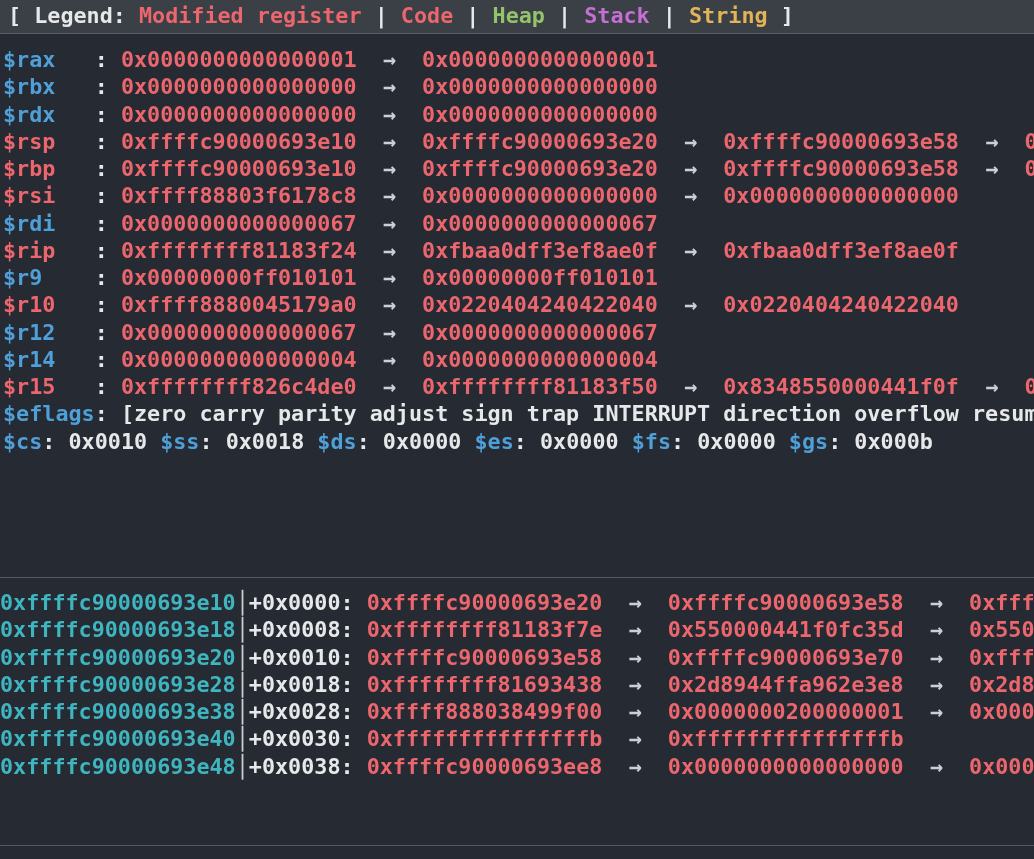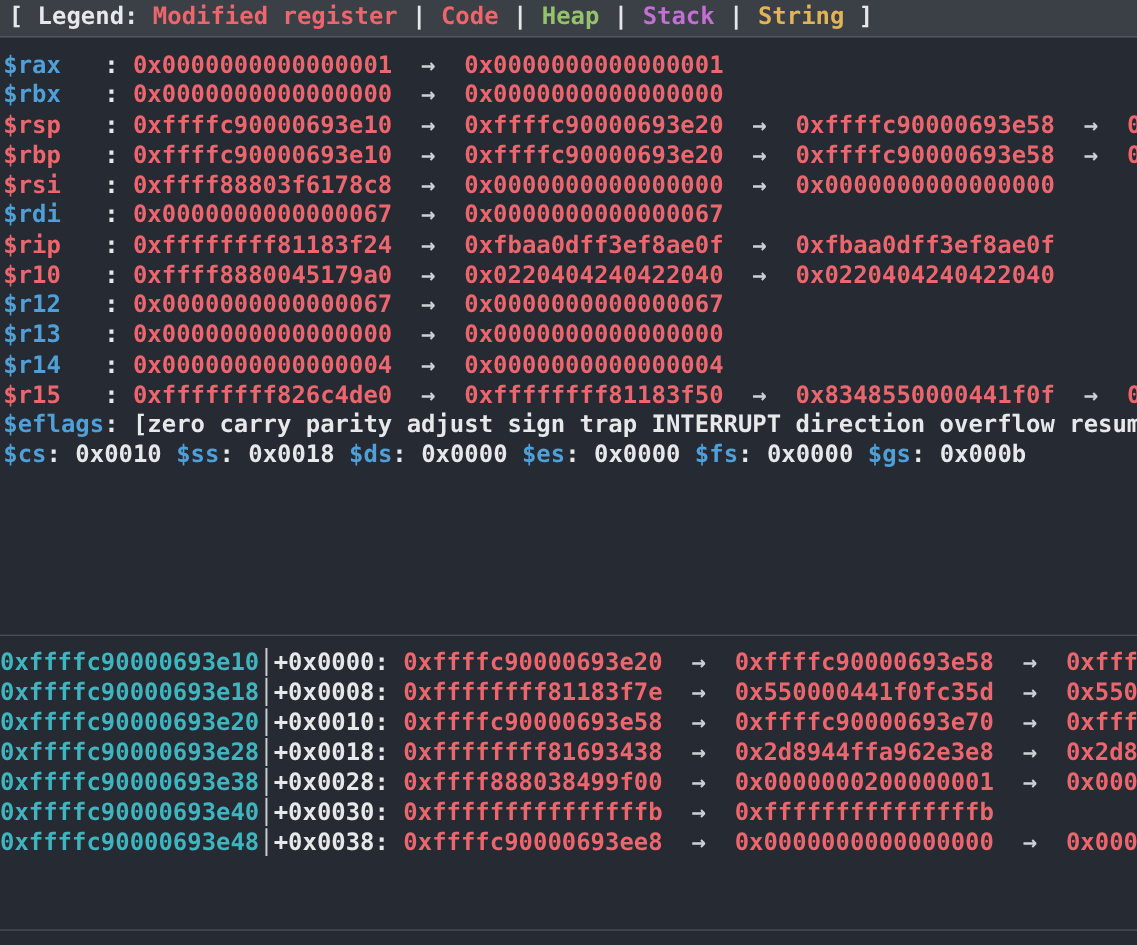--- a/index.html
+++ b/index.html
@@ -82,28 +82,29 @@
 <body>
 
 <div class="screen">
   <div class="legend-bar">
     <div class="legend-line"><span class="fg-text">[ Legend: </span><span class="fg-red">Modified register</span><span class="fg-text"> | </span><span class="fg-red">Code</span><span class="fg-text"> | </span><span class="fg-green">Heap</span><span class="fg-text"> | </span><span class="fg-purple">Stack</span><span class="fg-text"> | </span><span class="fg-gold">String</span><span class="fg-text"> ]</span></div>
   </div>
 
   <div class="section registers-section">
       <div class="line"><span class="fg-blue">$rax   </span><span class="fg-text">: </span><span class="fg-red">0x0000000000000001</span><span class="fg-arrow">  →  </span><span class="fg-red">0x0000000000000001</span></div>
       <div class="line"><span class="fg-blue">$rbx   </span><span class="fg-text">: </span><span class="fg-red">0x0000000000000000</span><span class="fg-arrow">  →  </span><span class="fg-red">0x0000000000000000</span></div>
+      <div class="line"><span class="fg-blue">$rdx   </span><span class="fg-text">: </span><span class="fg-red">0x0000000000000000</span><span class="fg-arrow">  →  </span><span class="fg-red">0x0000000000000000</span></div>
       <div class="line"><span class="fg-red">$rsp   </span><span class="fg-text">: </span><span class="fg-red">0xffffc90000693e10</span><span class="fg-arrow">  →  </span><span class="fg-red">0xffffc90000693e20</span><span class="fg-arrow">  →  </span><span class="fg-red">0xffffc90000693e58</span><span class="fg-arrow">  →  </span><span class="fg-red">0x</span></div>
       <div class="line"><span class="fg-red">$rbp   </span><span class="fg-text">: </span><span class="fg-red">0xffffc90000693e10</span><span class="fg-arrow">  →  </span><span class="fg-red">0xffffc90000693e20</span><span class="fg-arrow">  →  </span><span class="fg-red">0xffffc90000693e58</span><span class="fg-arrow">  →  </span><span class="fg-red">0x</span></div>
       <div class="line"><span class="fg-red">$rsi   </span><span class="fg-text">: </span><span class="fg-red">0xffff88803f6178c8</span><span class="fg-arrow">  →  </span><span class="fg-red">0x0000000000000000</span><span class="fg-arrow">  →  </span><span class="fg-red">0x0000000000000000</span></div>
       <div class="line"><span class="fg-blue">$rdi   </span><span class="fg-text">: </span><span class="fg-red">0x0000000000000067</span><span class="fg-arrow">  →  </span><span class="fg-red">0x0000000000000067</span></div>
       <div class="line"><span class="fg-red">$rip   </span><span class="fg-text">: </span><span class="fg-red">0xffffffff81183f24</span><span class="fg-arrow">  →  </span><span class="fg-red">0xfbaa0dff3ef8ae0f</span><span class="fg-arrow">  →  </span><span class="fg-red">0xfbaa0dff3ef8ae0f</span></div>
+      <div class="line"><span class="fg-blue">$r9    </span><span class="fg-text">: </span><span class="fg-red">0x00000000ff010101</span><span class="fg-arrow">  →  </span><span class="fg-red">0x00000000ff010101</span></div>
       <div class="line"><span class="fg-red">$r10   </span><span class="fg-text">: </span><span class="fg-red">0xffff8880045179a0</span><span class="fg-arrow">  →  </span><span class="fg-red">0x0220404240422040</span><span class="fg-arrow">  →  </span><span class="fg-red">0x0220404240422040</span></div>
       <div class="line"><span class="fg-blue">$r12   </span><span class="fg-text">: </span><span class="fg-red">0x0000000000000067</span><span class="fg-arrow">  →  </span><span class="fg-red">0x0000000000000067</span></div>
-      <div class="line"><span class="fg-blue">$r13   </span><span class="fg-text">: </span><span class="fg-red">0x0000000000000000</span><span class="fg-arrow">  →  </span><span class="fg-red">0x0000000000000000</span></div>
       <div class="line"><span class="fg-blue">$r14   </span><span class="fg-text">: </span><span class="fg-red">0x0000000000000004</span><span class="fg-arrow">  →  </span><span class="fg-red">0x0000000000000004</span></div>
       <div class="line"><span class="fg-red">$r15   </span><span class="fg-text">: </span><span class="fg-red">0xffffffff826c4de0</span><span class="fg-arrow">  →  </span><span class="fg-red">0xffffffff81183f50</span><span class="fg-arrow">  →  </span><span class="fg-red">0x8348550000441f0f</span><span class="fg-arrow">  →  </span><span class="fg-red">0x</span></div>
       <div class="line"><span class="fg-blue">$eflags</span><span class="fg-text">: </span><span class="fg-text">[zero carry parity adjust sign trap INTERRUPT direction overflow resume</span></div>
       <div class="line"><span class="fg-blue">$cs</span><span class="fg-text">: </span><span class="fg-text">0x0010</span><span class="fg-blue"> $ss</span><span class="fg-text">: </span><span class="fg-text">0x0018</span><span class="fg-blue"> $ds</span><span class="fg-text">: </span><span class="fg-text">0x0000</span><span class="fg-blue"> $es</span><span class="fg-text">: </span><span class="fg-text">0x0000</span><span class="fg-blue"> $fs</span><span class="fg-text">: </span><span class="fg-text">0x0000</span><span class="fg-blue"> $gs</span><span class="fg-text">: </span><span class="fg-text">0x000b</span></div>
     </div>
 
   <div class="hsep hsep-registers-stack"></div>
 
   <div class="section stack-section">
       <div class="line"><span class="fg-cyan">0xffffc90000693e10</span><span class="fg-arrow">│</span><span class="fg-text">+0x0000: </span><span class="fg-red">0xffffc90000693e20</span><span class="fg-arrow">  →  </span><span class="fg-red">0xffffc90000693e58</span><span class="fg-arrow">  →  </span><span class="fg-red">0xffff</span></div>

